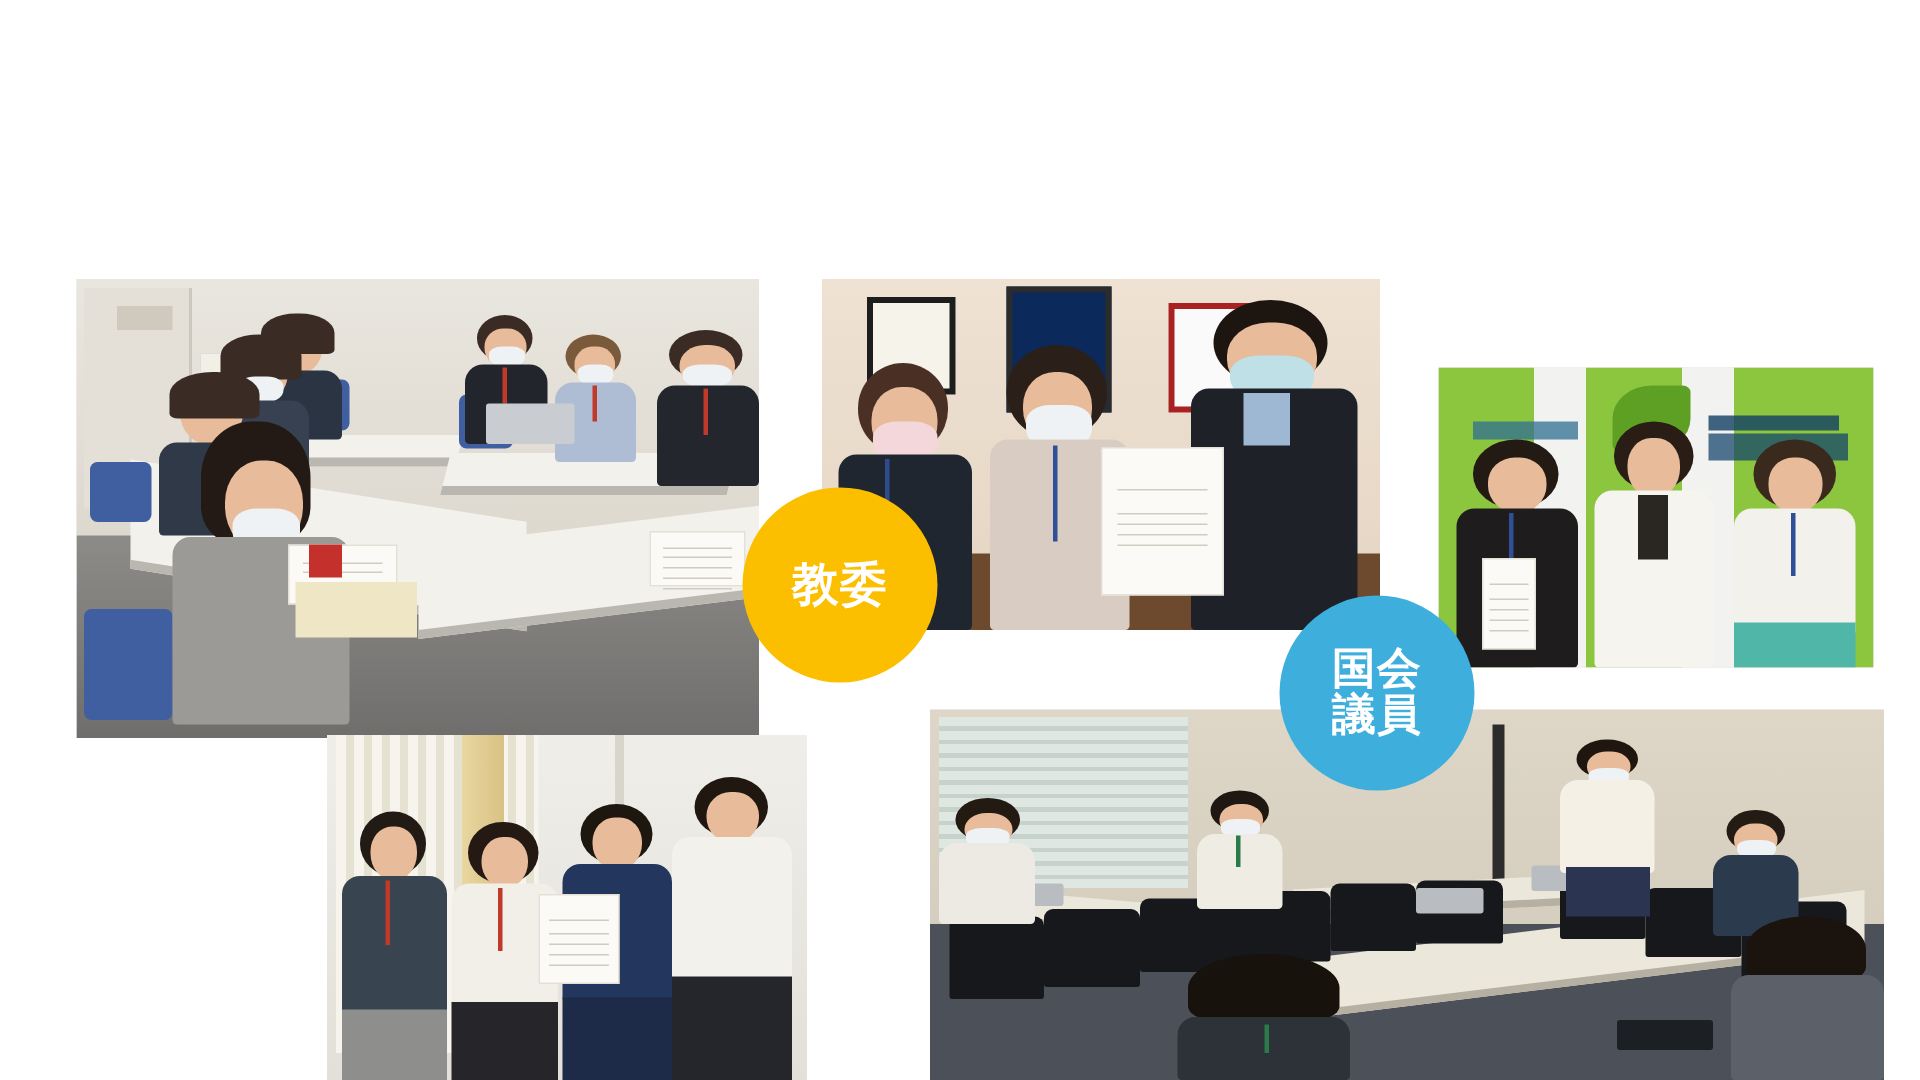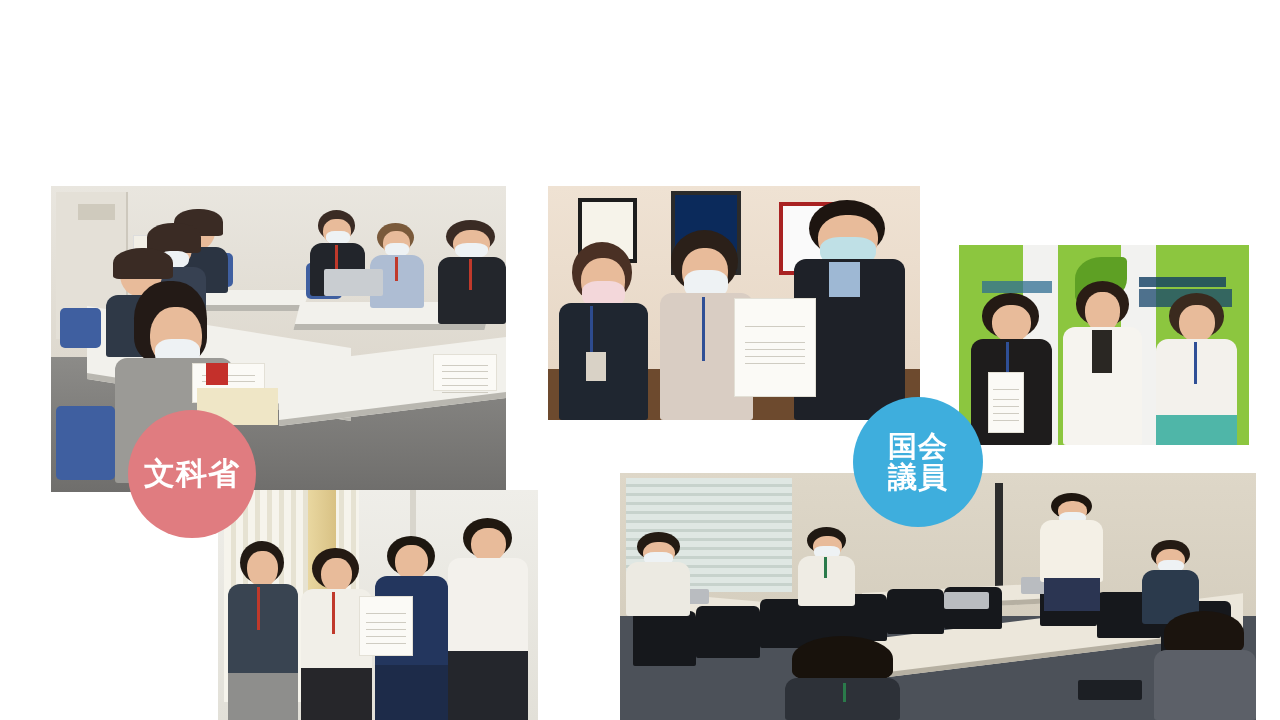--- a/index.html
+++ b/index.html
@@ -350,24 +350,24 @@
       </div>
 
       <div class="person" style="left:84%;top:56%;width:16%;height:44%;">
         <div class="head" style="left:10%;top:0;width:78%;height:40%;border-radius:50% 50% 24% 24%;background:#1b140e;"></div>
         <div class="body" style="left:0;top:36%;width:100%;height:64%;background:#5c6068;"></div>
       </div>
       <div class="rect" style="left:72%;top:84%;width:10%;height:8%;background:#1c1f24;border-radius:2px;"></div>
     </div>
   </div>
 
-  <div class="badge" id="badge-monkasho">
-    <span class="lines">文科省</span>
-  </div>
-
+
+  <div class="badge" id="badge-kyoi">
+    <span class="lines">教委</span>
+  </div>
 
   <div class="badge" id="badge-kokkaigiin">
     <span class="lines">
       <span>国会</span><br>
       <span>議員</span>
     </span>
   </div>
 
 </div>
 

